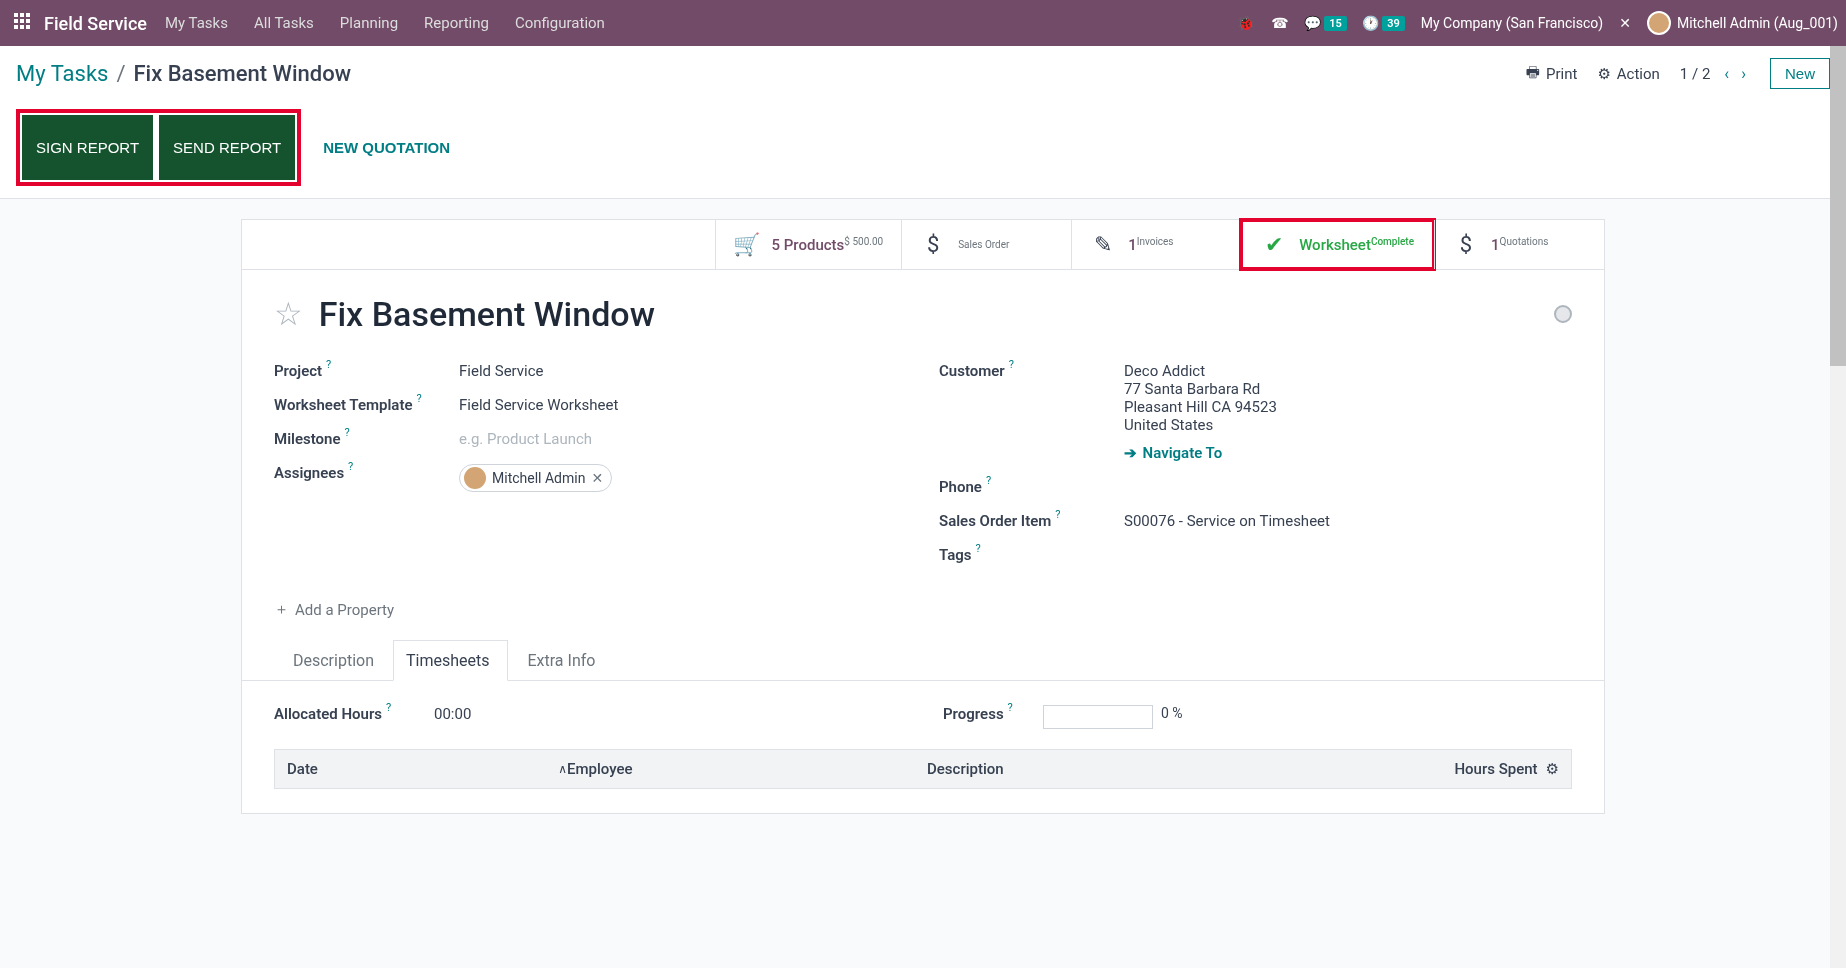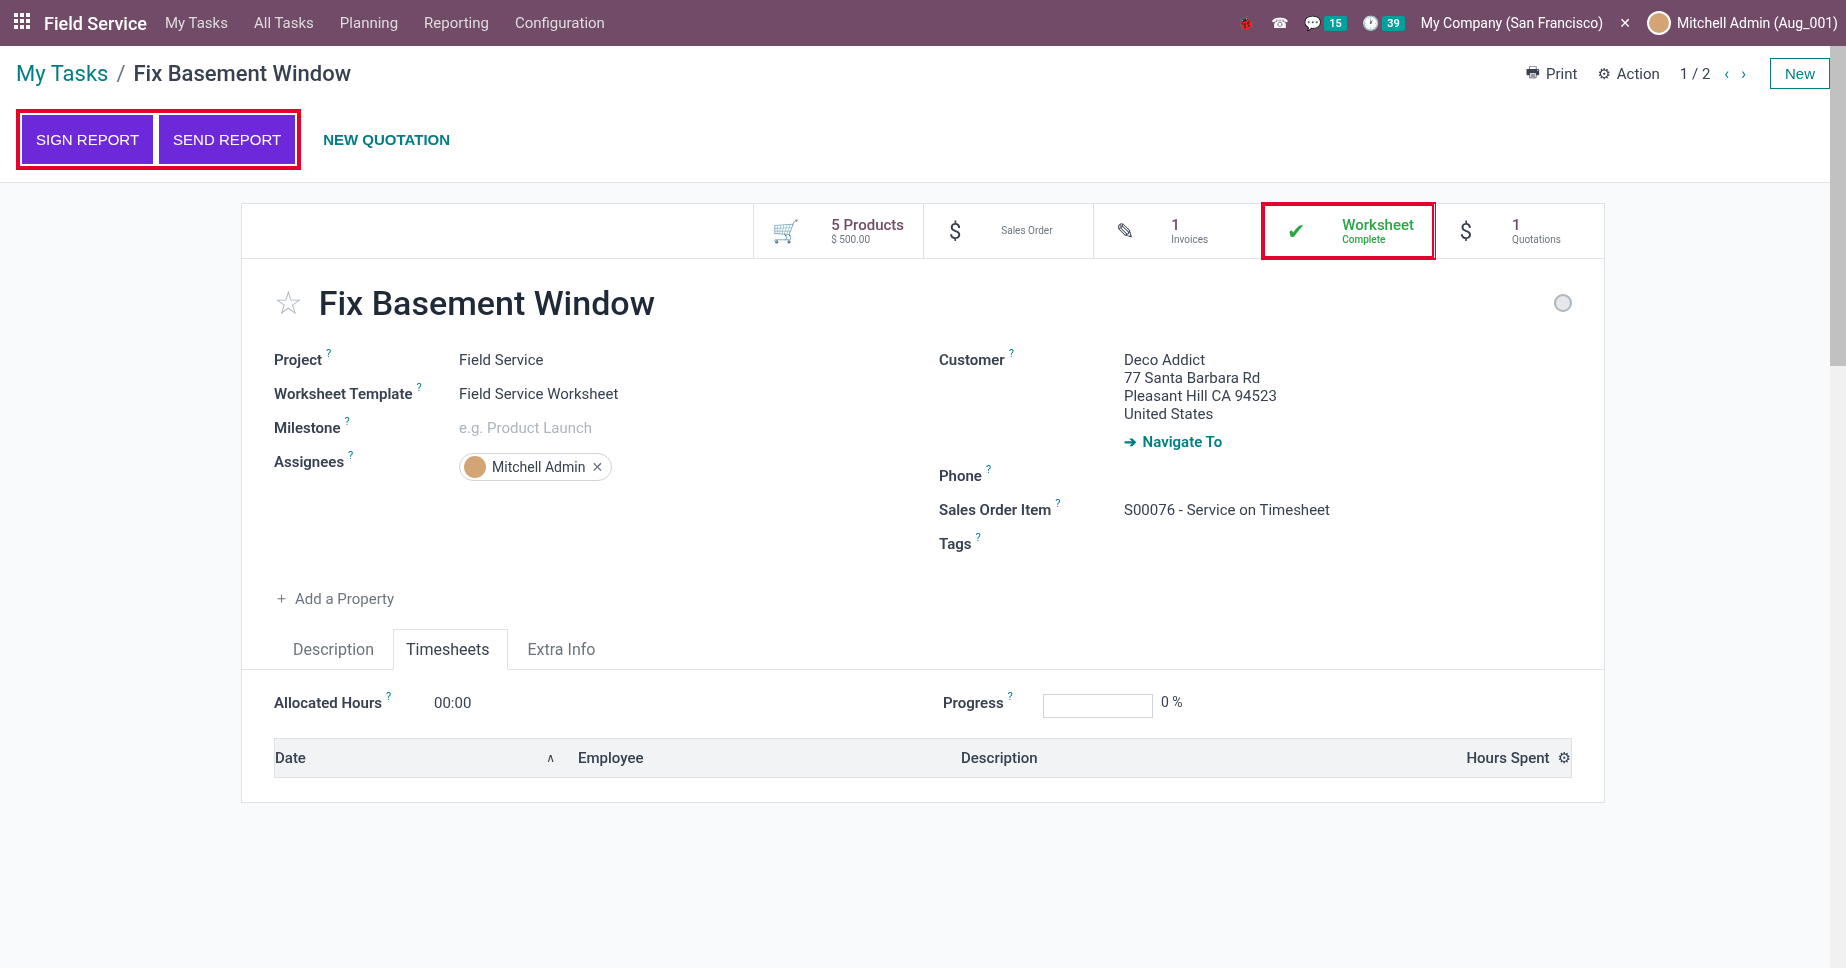--- a/index.html
+++ b/index.html
@@ -27,34 +27,34 @@
 .breadcrumb .current { color: #374151; font-weight: 500; }
 .cp-right { margin-left: auto; display: flex; align-items: center; gap: 20px; font-size: 15px; }
 .cp-btn { cursor: pointer; display: inline-flex; align-items: center; gap: 6px; color: #374151; }
 .pager { display: flex; align-items: center; gap: 10px; }
 .pager-arrows { display: flex; gap: 4px; color: #017E84; font-size: 16px; }
 .pager-arrows span { cursor: pointer; padding: 2px 4px; }
 .new-btn { border: 1px solid #017E84; color: #017E84; padding: 6px 14px; background: #fff; cursor: pointer; font-size: 15px; font-weight: 500; }
 
 
 .action-row { display: flex; align-items: center; padding: 8px 16px 12px; gap: 10px; }
-.btn-primary { background: #6d28d9; color: #fff; border: none; padding: 16px 14px; font-size: 15px; font-weight: 500; cursor: pointer; }
+.btn-primary { background: #14532d; color: #fff; border: none; padding: 24px 14px; font-size: 15px; font-weight: 500; cursor: pointer; }
 .btn-link { background: none; border: none; color: #017E84; font-size: 15px; font-weight: 600; cursor: pointer; padding: 8px 4px; }
 .highlight-box { border: 4px solid #E4032E; padding: 2px; display: inline-flex; gap: 6px; margin-right: 8px; }
 
 
 .sheet-wrapper { max-width: 1400px; margin: 0 auto; padding: 0 18px; }
 .sheet { background: #fff; border: 1px solid #dee2e6; margin-top: 20px; }
 
 
 .stat-row { display: flex; justify-content: flex-end; border-bottom: 1px solid #dee2e6; }
 .stat-btn { border-left: 1px solid #dee2e6; padding: 10px 18px; display: flex; align-items: center; gap: 12px; min-width: 170px; cursor: pointer; }
 .stat-btn .sicon { font-size: 22px; color: #374151; width: 26px; text-align: center; }
 .stat-btn .sicon.green { color: #28a745; }
-.stat-btn .slines { display: flex; flex-direction: column; line-height: 1.2; margin-left: 21px; }
+.stat-btn .slines { display: flex; line-height: 1.2; }
 .stat-btn .l1 { color: #714B67; font-weight: 500; font-size: 15px; }
 .stat-btn .l2 { color: #6c757d; font-size: 10px; }
 .stat-btn.green .l1, .stat-btn.green .l2 { color: #28a745; font-weight: 500; }
 .stat-highlight { border: 4px solid #E4032E; margin: -2px; }
 
 
 .title-area { padding: 24px 32px 0; display: flex; align-items: center; }
 .star { font-size: 32px; color: #adb5bd; margin-right: 16px; cursor: pointer; }
 .task-title { font-size: 34px; font-weight: 500; color: #1f2937; }
 .status-circle { width: 18px; height: 18px; border: 2px solid #adb5bd; border-radius: 50%; margin-left: auto; cursor: pointer; background:#e5e7eb;}
@@ -77,21 +77,21 @@
 .tabs { display: flex; border-bottom: 1px solid #dee2e6; padding: 0 32px; }
 .tab { padding: 10px 18px; cursor: pointer; color: #6c757d; font-size: 16px; border: 1px solid transparent; border-bottom: none; position: relative; top: 1px; }
 .tab.active { color: #374151; border-color: #dee2e6; background: #fff; border-bottom: 1px solid #fff; padding-left: 12px; }
 
 .tab-content { padding: 16px 32px 24px; }
 .tc-row { display: flex; gap: 40px; padding: 8px 0; }
 .tc-row .left, .tc-row .right { flex: 1; display: flex; align-items: flex-start; }
 .progress-input { border: 1px solid #ced4da; width: 110px; height: 24px; margin-right: 8px; }
 
 
-.thead { display: flex; background: #f1f3f4; border: 1px solid #dee2e6; padding: 10px 0; margin-top: 12px; font-size: 15px; font-weight: 500; color: #374151; gap: 23px; }
+.thead { display: flex; background: #f1f3f4; border: 1px solid #dee2e6; padding: 10px 12px; margin-top: 12px; font-size: 15px; font-weight: 500; color: #374151; }
 .th-date { flex: 0 0 280px; display: flex; align-items: center; gap: 8px; }
 .th-emp { flex: 0 0 360px; }
 .th-desc { flex: 1; }
 .th-hours { flex: 0 0 140px; text-align: right; display: flex; align-items: center; justify-content: flex-end; gap: 8px; }
 .sort-icon { font-size: 12px; }
 
 
 .scrollbar { position: fixed; right: 0; top: 46px; bottom: 0; width: 16px; background: #f1f1f1; }
 .scrollthumb { background: #c1c1c1; width: 100%; height: 320px; margin-top: 0; }
 </style>

